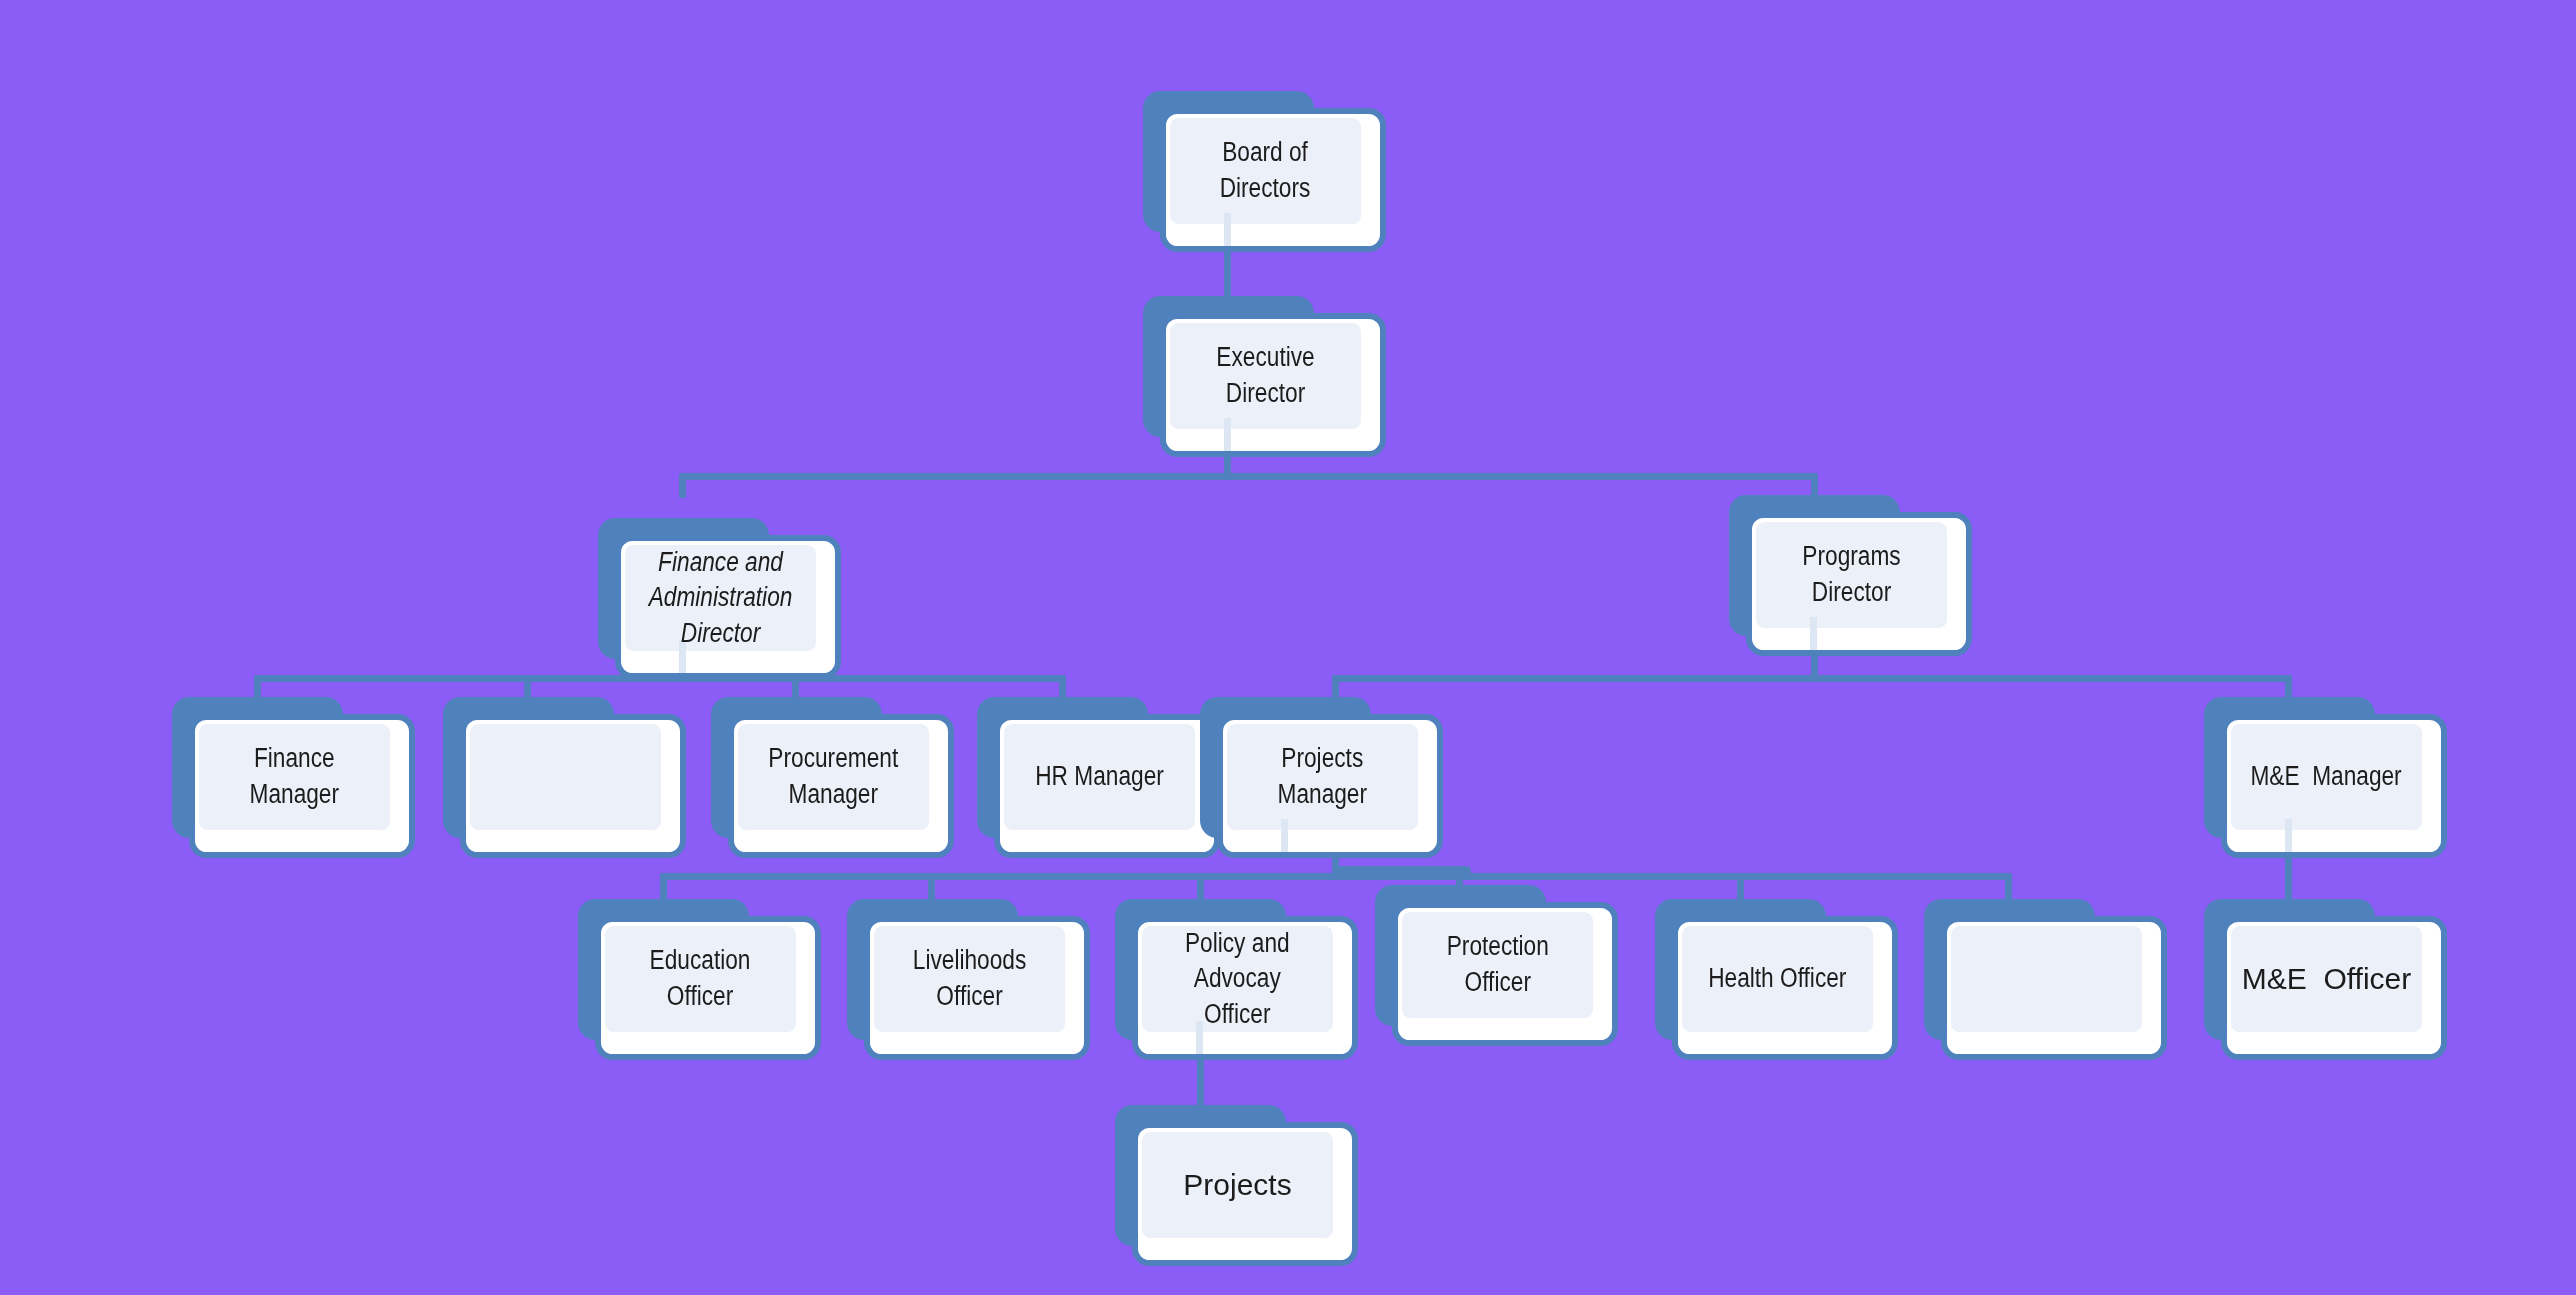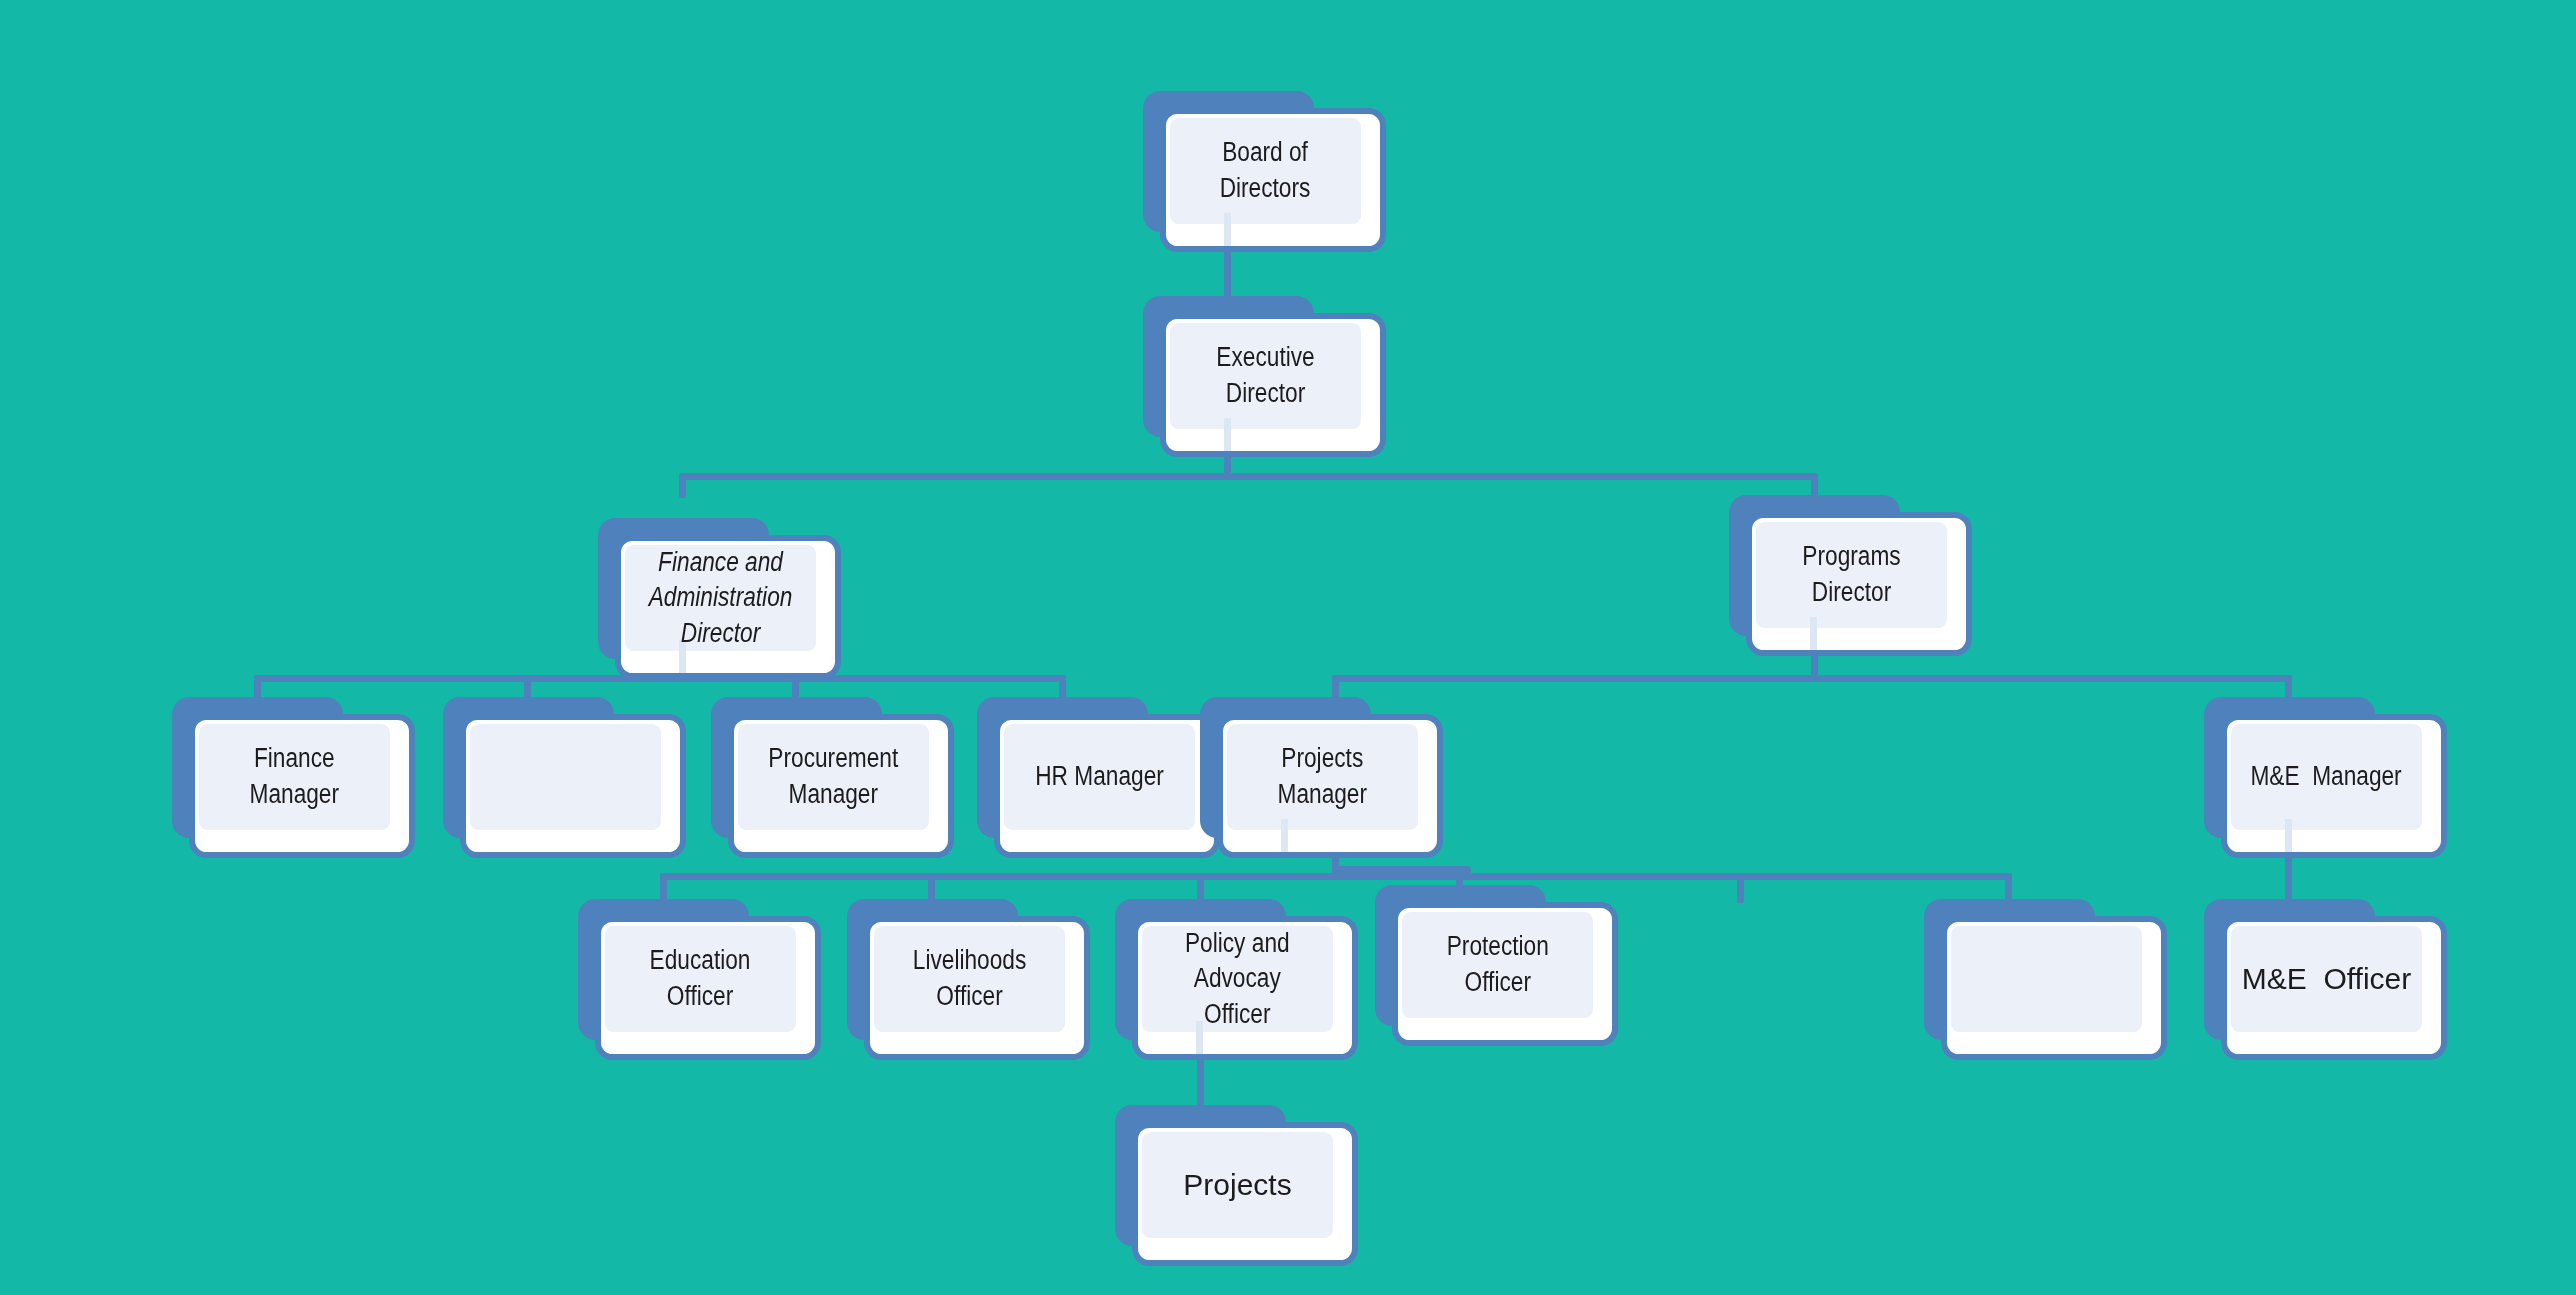--- a/index.html
+++ b/index.html
@@ -69,21 +69,21 @@
     position: absolute;
     background: var(--accent);
     border-radius: 2.6px;
     z-index: 1;
   }
   .connector.thick { border-radius: 4.4px; }
 </style>
 </head>
 <body>
 
-<div id="canvas" style="--accent: #4f81bd; --panel: #ebf0f9; --stublight: #dde7f3; --ink: #1c1c1c; background: #14b8a6;">
+<div id="canvas" style="--accent: #4f81bd; --panel: #ebf0f9; --stublight: #dde7f3; --ink: #1c1c1c; background: #8b5cf6;">
 
 <div class="node has-child" style="left: 1143px; top: 91px;">
       <div class="back"></div>
       <div class="front"></div>
       <div class="panel"></div>
       <div class="instub"></div>
       <div class="label"><span>Board of
 Directors</span></div>
     </div>
     <div class="node has-child" style="left: 1143px; top: 296px;">
@@ -180,20 +180,27 @@
 Advocay
 Officer</span></div>
     </div>
     <div class="node" style="left: 1375px; top: 885px;">
       <div class="back"></div>
       <div class="front"></div>
       <div class="panel"></div>
 
       <div class="label"><span>Protection
 Officer</span></div>
+    </div>
+    <div class="node" style="left: 1655px; top: 899px;">
+      <div class="back"></div>
+      <div class="front"></div>
+      <div class="panel"></div>
+
+      <div class="label"><span>Health Officer</span></div>
     </div>
     <div class="node" style="left: 1924px; top: 899px;">
       <div class="back"></div>
       <div class="front"></div>
       <div class="panel"></div>
 
     </div>
     <div class="node font-normal" style="left: 2204px; top: 899px;">
       <div class="back"></div>
       <div class="front"></div>

